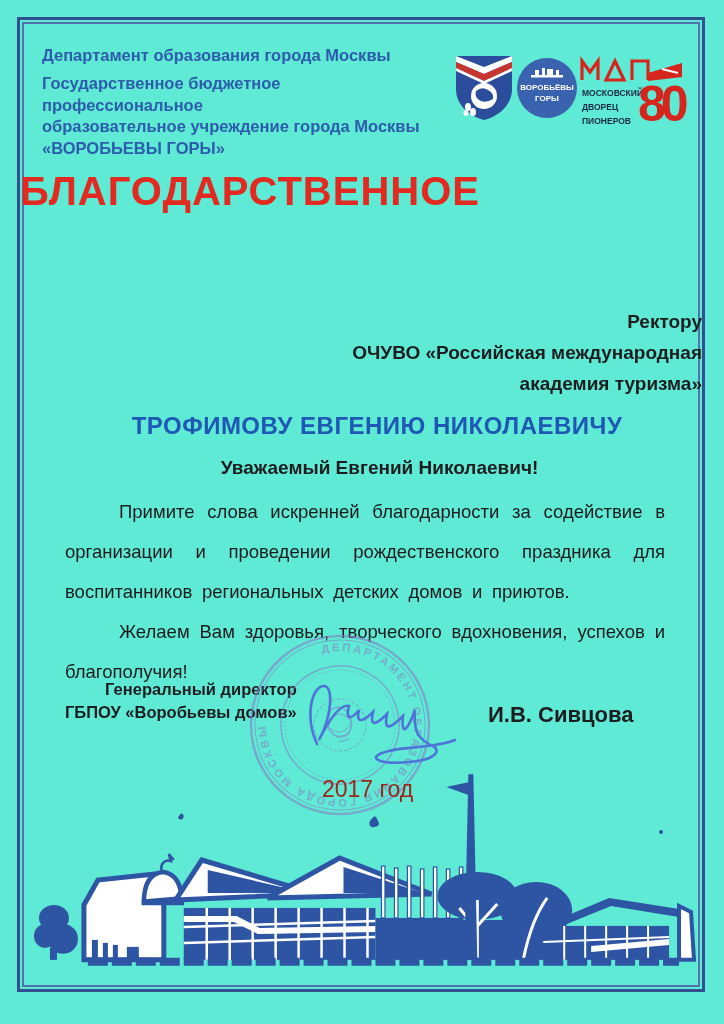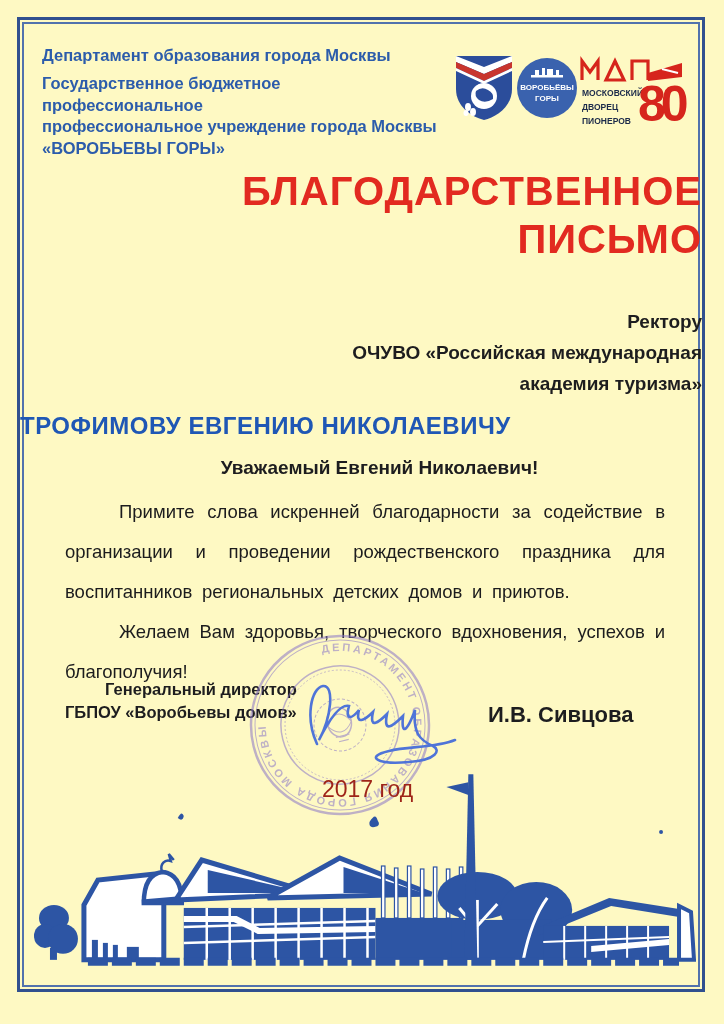--- a/index.html
+++ b/index.html
@@ -1,39 +1,39 @@
 <!DOCTYPE html>
 <html><head>
 <meta charset="utf-8">
 <style>
   * { margin:0; padding:0; box-sizing:border-box; }
   html,body { width:724px; background:#fbfaf6; }
   body { font-family:"Liberation Sans", sans-serif; }
-  .page { position:relative; width:724px; height:1024px; background:#fef9c3; overflow:hidden; }
+  .page { position:relative; width:724px; height:1024px; background:#5eead4; overflow:hidden; }
   .frame { position:absolute; left:17px; top:17px; width:688px; height:975px;
            border:3px solid #31508f; }
   .frame-inner { position:absolute; inset:2px; border:2px solid #5272ad; }
   .abs { position:absolute; }
 
   .org-block { left:22px; top:24px; width:400px; color:#2c5cab; font-weight:bold; }
   .org-dept { font-size:16.5px; line-height:22px; }
   .org-inst { margin-top:7px; font-size:16.5px; line-height:21.5px; }
 
   .logos { left:430px; top:28px; width:245px; height:95px; }
   .logo-shield { position:absolute; left:5px; top:3px; }
   .logo-circle { position:absolute; left:66px; top:9px; }
   .logo-mdp { position:absolute; left:128px; top:7px; }
 
-  .title { left:0; top:147px; width:682px; text-align:right; color:#e22a20;
+  .title { left:0; top:147px; width:682px; text-align:left; color:#e22a20;
            font-weight:bold; font-size:40px; line-height:48px; letter-spacing:1px; }
 
   .addressee { left:0; top:286px; width:682px; text-align:right; color:#1d1d1f;
                font-weight:bold; font-size:19px; line-height:31px; }
 
-  .recipient { left:0; top:392px; width:682px; color:#1f57b5;
+  .recipient { left:16px; top:392px; width:682px; text-align:center; color:#1f57b5;
                font-weight:bold; font-size:24px; letter-spacing:0.5px; }
 
   .salutation { left:0; top:437px; width:719px; text-align:center; color:#1d1d1f;
                 font-weight:bold; font-size:19px; }
 
   .body-text { left:45px; top:472px; width:600px; color:#1c1c1e; font-size:18.5px;
                line-height:40px; text-align:justify; word-spacing:4.5px; }
   .body-text p { text-indent:54px; }
 
   .sig-left { left:45px; top:658px; color:#1d1d1f; font-weight:bold;
@@ -51,21 +51,21 @@
 <body>
 
 <div class="page">
   <div class="frame">
     <div class="frame-inner"></div>
 
     <div class="abs org-block">
       <div class="org-dept">Департамент образования города Москвы</div>
       <div class="org-inst">
         <div>Государственное бюджетное профессиональное</div>
-        <div>профессиональное учреждение города Москвы</div>
+        <div>образовательное учреждение города Москвы</div>
         <div>«ВОРОБЬЕВЫ ГОРЫ»</div>
       </div>
     </div>
 
     <div class="abs logos">
       <svg class="logo-shield" width="58" height="70" viewBox="0 0 58 70">
         <path d="M1,5 L57,5 L57,38 C57,56 41,66 29,69 C17,66 1,56 1,38 Z" fill="#2b4d9b"></path>
         <polygon points="1,5 29,16 57,5 57,11 29,23 1,11" fill="#ffffff"></polygon>
         <polygon points="1,11 29,23 57,11 57,17 29,30 1,17" fill="#c8352e"></polygon>
         <polygon points="1,17 29,30 57,17 57,20 29,33 1,20" fill="#ffffff"></polygon>
@@ -102,21 +102,20 @@
         <g>
           <polygon points="70,18 104,8 104,22 70,26" fill="#d6251c"></polygon>
           <text x="60" y="66" font-size="50" font-weight="bold" fill="#d6251c" letter-spacing="-5">80</text>
           <line x1="84" y1="14" x2="100" y2="18" stroke="#ffffff" stroke-width="2"></line>
         </g>
       </svg>
     </div>
 
     <div class="abs title">
       <div>БЛАГОДАРСТВЕННОЕ</div>
-      <div>ПИСЬМО</div>
     </div>
 
     <div class="abs addressee">
       <div>Ректору</div>
       <div>ОЧУВО «Российская международная</div>
       <div>академия туризма»</div>
     </div>
 
     <div class="abs recipient">ТРОФИМОВУ ЕВГЕНИЮ НИКОЛАЕВИЧУ</div>
 

